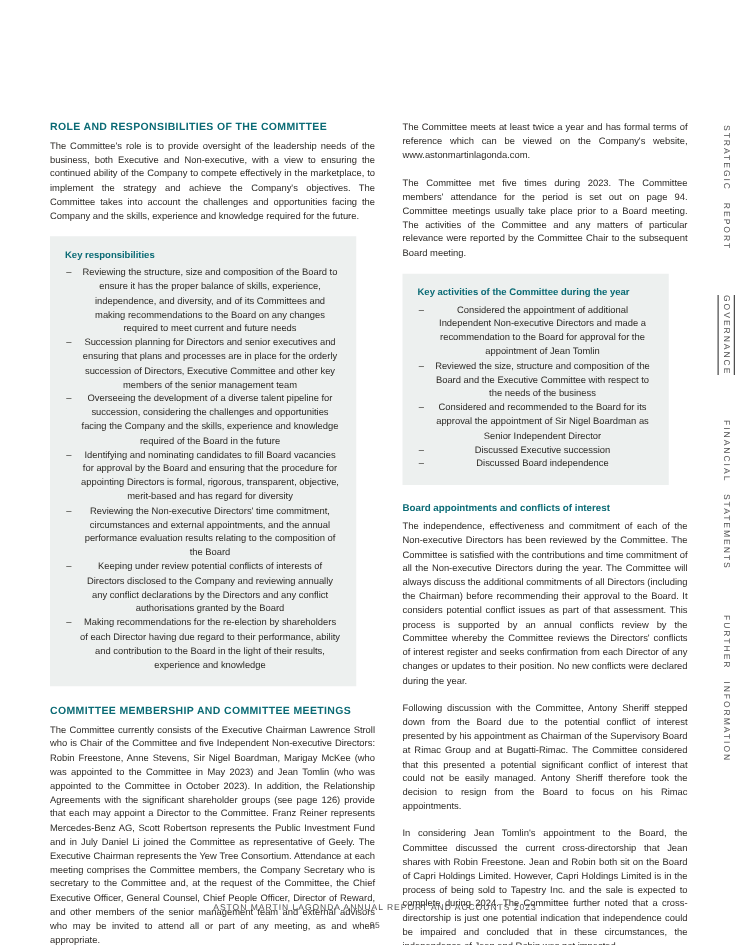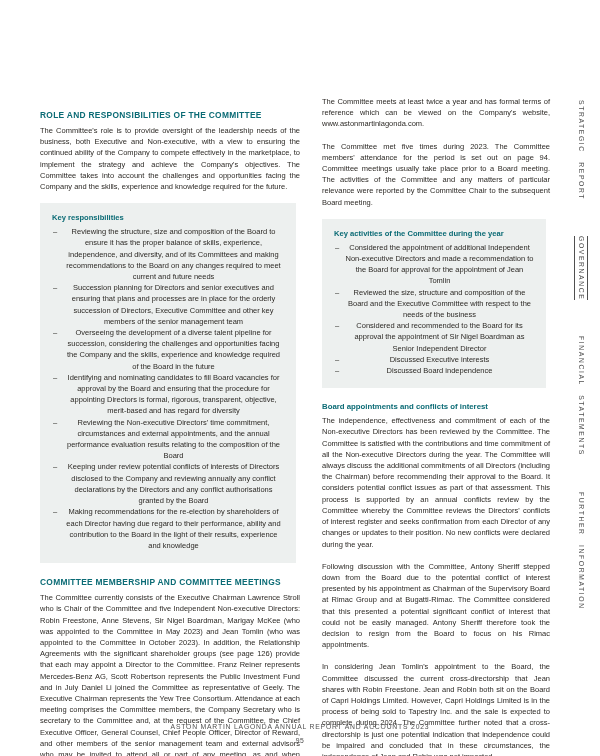--- a/index.html
+++ b/index.html
@@ -17,38 +17,37 @@
   .col-left  { left: 40px;  width: 260px; }
   .col-right { left: 322px; width: 228px; }
 
   .sec-heading {
     color: #0b6b75;
     font-size: 8.4px;
     font-weight: bold;
     letter-spacing: 0.3px;
     margin-bottom: 5px;
     text-transform: uppercase;
-    margin-top: 14px;
   }
   .sub-heading {
     color: #0b6b75;
     font-size: 7.8px;
     font-weight: bold;
     margin-bottom: 4px;
   }
   p.body {
     font-size: 7.5px;
     line-height: 11.2px;
     text-align: justify;
     margin-bottom: 11px;
   }
   .callout {
     background: #edf0ef;
     padding: 10px 12px 12px 12px;
-    margin: 2px 4px 14px 0;
+    margin: 2px 15px 14px 0;
   }
   .callout-heading {
     color: #0b6b75;
     font-size: 7.6px;
     font-weight: bold;
     margin-bottom: 4px;
   }
   .callout ul { list-style: none; }
   .callout li {
     position: relative;
@@ -128,21 +127,21 @@
   <div class="col col-right">
     <p class="body">The Committee meets at least twice a year and has formal terms of reference which can be viewed on the Company's website, www.astonmartinlagonda.com.</p>
     <p class="body">The Committee met five times during 2023. The Committee members' attendance for the period is set out on page 94. Committee meetings usually take place prior to a Board meeting. The activities of the Committee and any matters of particular relevance were reported by the Committee Chair to the subsequent Board meeting.</p>
 
     <div class="callout">
       <div class="callout-heading">Key activities of the Committee during the year</div>
       <ul>
         <li>Considered the appointment of additional Independent Non-executive Directors and made a recommendation to the Board for approval for the appointment of Jean Tomlin</li>
         <li>Reviewed the size, structure and composition of the Board and the Executive Committee with respect to the needs of the business</li>
         <li>Considered and recommended to the Board for its approval the appointment of Sir Nigel Boardman as Senior Independent Director</li>
-        <li>Discussed Executive interests</li>
+        <li>Discussed Executive succession</li>
         <li>Discussed Board independence</li>
       </ul>
     </div>
 
     <div class="sub-heading">Board appointments and conflicts of interest</div>
     <p class="body">The independence, effectiveness and commitment of each of the Non-executive Directors has been reviewed by the Committee. The Committee is satisfied with the contributions and time commitment of all the Non-executive Directors during the year. The Committee will always discuss the additional commitments of all Directors (including the Chairman) before recommending their approval to the Board. It considers potential conflict issues as part of that assessment. This process is supported by an annual conflicts review by the Committee whereby the Committee reviews the Directors' conflicts of interest register and seeks confirmation from each Director of any changes or updates to their position. No new conflicts were declared during the year.</p>
     <p class="body">Following discussion with the Committee, Antony Sheriff stepped down from the Board due to the potential conflict of interest presented by his appointment as Chairman of the Supervisory Board at Rimac Group and at Bugatti-Rimac. The Committee considered that this presented a potential significant conflict of interest that could not be easily managed. Antony Sheriff therefore took the decision to resign from the Board to focus on his Rimac appointments.</p>
     <p class="body">In considering Jean Tomlin's appointment to the Board, the Committee discussed the current cross-directorship that Jean shares with Robin Freestone. Jean and Robin both sit on the Board of Capri Holdings Limited. However, Capri Holdings Limited is in the process of being sold to Tapestry Inc. and the sale is expected to complete during 2024. The Committee further noted that a cross-directorship is just one potential indication that independence could be impaired and concluded that in these circumstances, the independence of Jean and Robin was not impacted.</p>
 
   </div>

